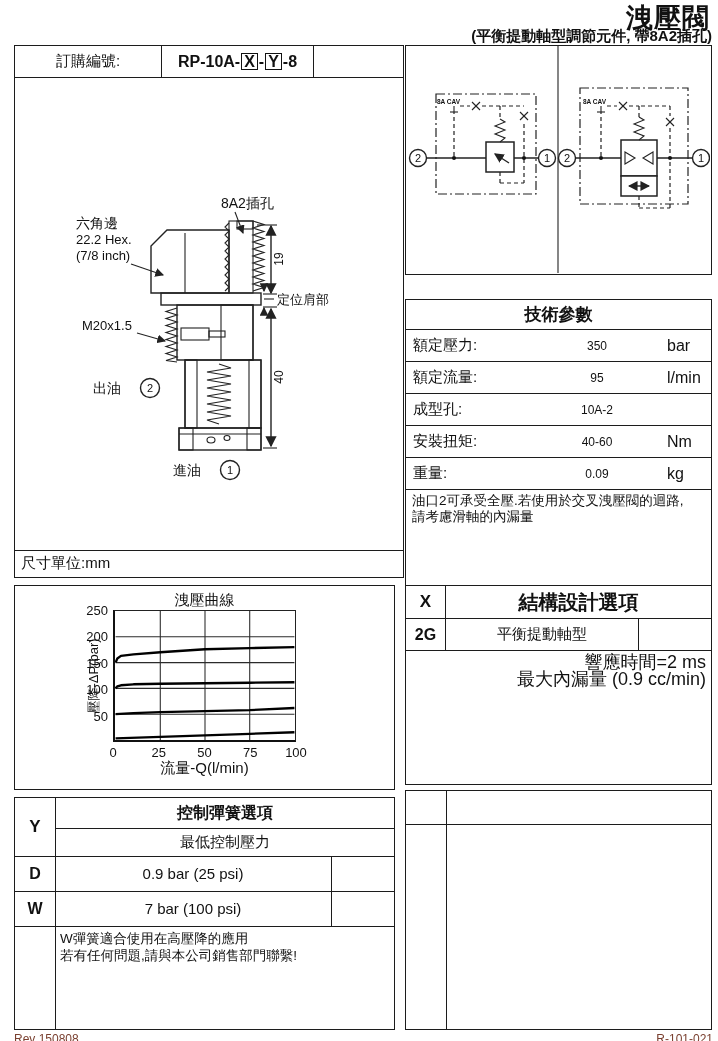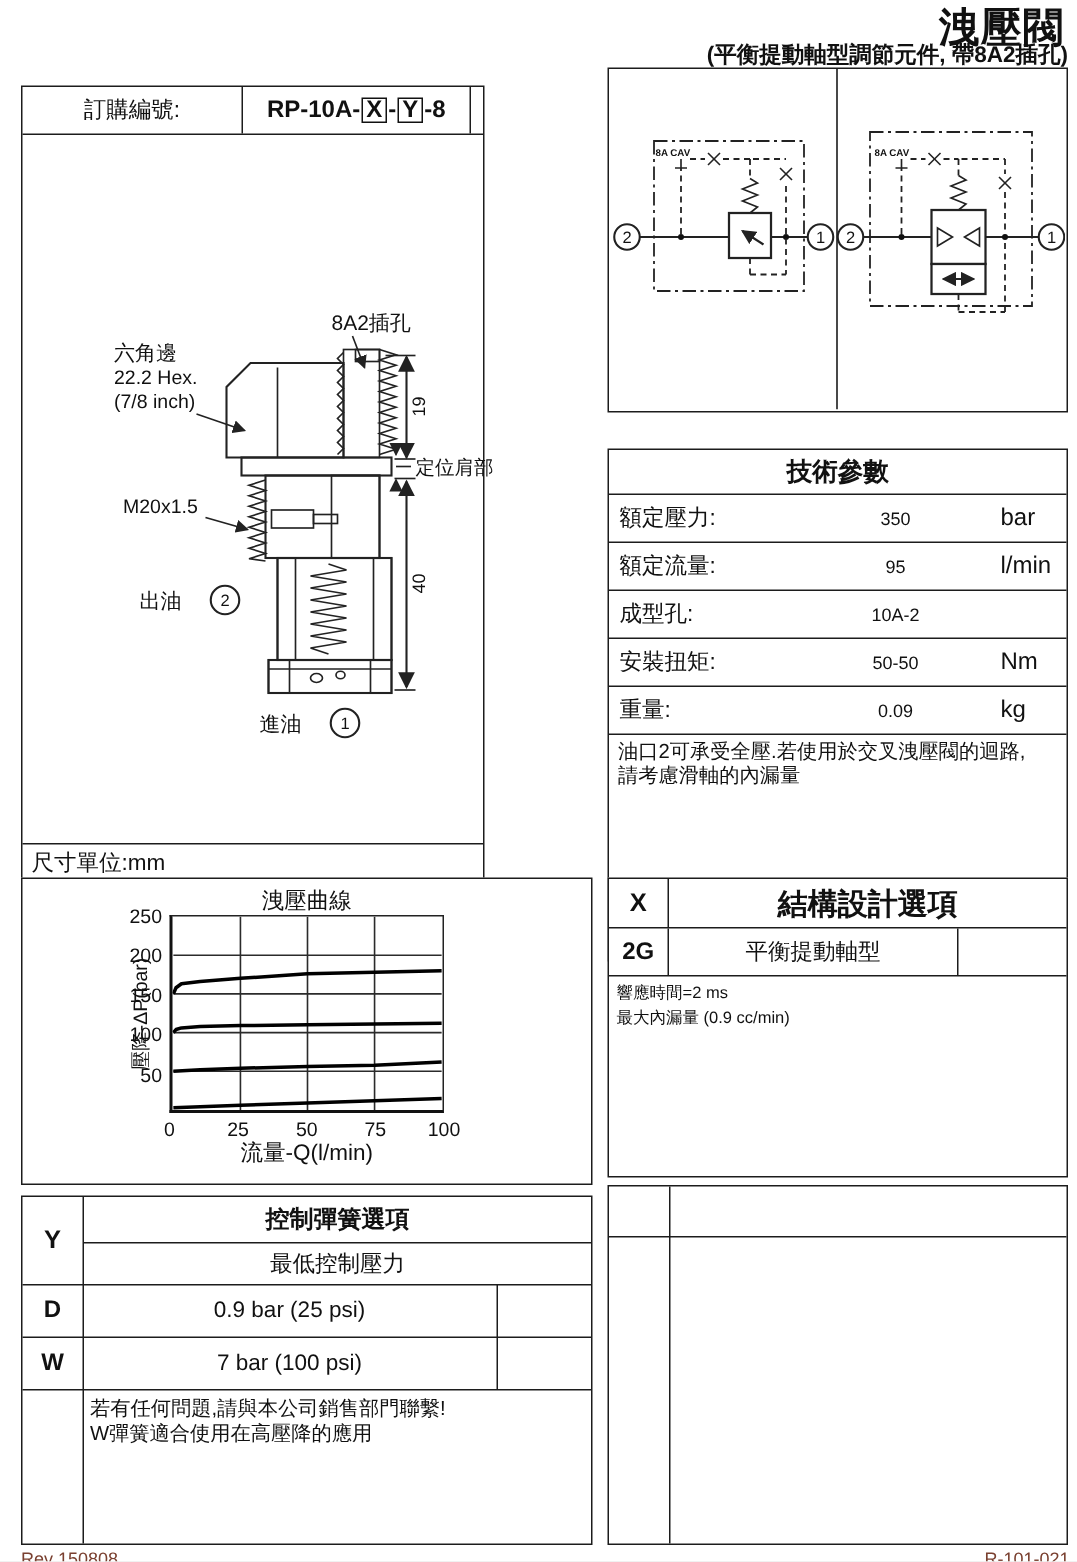--- a/index.html
+++ b/index.html
@@ -5,21 +5,21 @@
   html,body{margin:0;padding:0;background:#e8e8e8;}
   #page{position:relative;width:718px;height:1041px;background:#fff;overflow:hidden;
         font-family:"Liberation Sans","DejaVu Sans",sans-serif;color:#111;}
   .box{position:absolute;border:1.6px solid #1c1c1c;box-sizing:border-box;background:#fff;}
   
   #hdr-title{position:absolute;top:0px;left:300px;width:410px;text-align:right;
              font-size:27px;font-weight:bold;letter-spacing:1px;}
   #hdr-sub{position:absolute;top:27px;left:300px;width:412px;text-align:right;
            font-size:15px;font-weight:bold;}
   
-  #left-box{left:14px;top:45px;width:309px;height:533px;margin-top:12px;}
+  #left-box{left:14px;top:45px;width:390px;height:533px;}
   #order-row{position:absolute;left:0;top:0;width:100%;height:32px;
              border-bottom:1.6px solid #1c1c1c;display:flex;box-sizing:border-box;}
   .order-label{width:147px;border-right:1.6px solid #1c1c1c;display:flex;align-items:center;
                justify-content:center;font-size:15px;box-sizing:border-box;}
   .order-value{width:152px;border-right:1.6px solid #1c1c1c;display:flex;align-items:center;
                justify-content:center;font-weight:bold;font-size:16px;box-sizing:border-box;}
   .codebox{border:1.5px solid #111;padding:0 2px;margin:0 1px;line-height:15px;display:inline-block;}
   #valve-svg{position:absolute;left:0;top:32px;}
   #units-row{position:absolute;left:0;bottom:0;width:100%;height:27px;border-top:1.6px solid #1c1c1c;
              box-sizing:border-box;padding:3px 6px;font-size:15px;}
@@ -47,21 +47,21 @@
   .ytick{width:34px;text-align:right;}
   
   #xopt-box{left:405px;top:585px;width:307px;height:200px;}
   .x-hdr{height:33px;border-bottom:1.5px solid #1c1c1c;display:flex;box-sizing:border-box;}
   .x-code{width:40px;border-right:1.5px solid #1c1c1c;display:flex;align-items:center;
           justify-content:center;font-weight:bold;font-size:17px;box-sizing:border-box;}
   .x-title{flex:1;display:flex;align-items:center;justify-content:center;font-weight:bold;font-size:20px;}
   .x-row{height:32px;border-bottom:1.5px solid #1c1c1c;display:flex;box-sizing:border-box;}
   .x-label{width:193px;border-right:1.5px solid #1c1c1c;display:flex;align-items:center;
            justify-content:center;font-size:15px;box-sizing:border-box;}
-  .x-note{padding:3px 5px;font-size:11px;line-height:17px;}
+  .x-note{padding:3px 5px;font-size:18px;line-height:17px;text-align:right;}
   
   #spring-box{left:14px;top:797px;width:381px;height:233px;}
   .abs{position:absolute;box-sizing:border-box;}
   .hline{border-top:1.5px solid #1c1c1c;height:0;}
   .vline{border-left:1.5px solid #1c1c1c;width:0;}
   .cellC{display:flex;align-items:center;justify-content:center;}
   
   #br-box{left:405px;top:790px;width:307px;height:240px;}
   
   .footer{position:absolute;top:1032px;font-size:12px;color:#7a4030;}
@@ -261,21 +261,21 @@
       <div class="t-val">95</div>
       <div class="t-unit">l/min</div>
     </div>
     <div class="t-row">
       <div class="t-label">成型孔:</div>
       <div class="t-val">10A-2</div>
       <div class="t-unit"></div>
     </div>
     <div class="t-row">
       <div class="t-label">安裝扭矩:</div>
-      <div class="t-val">50-50</div>
+      <div class="t-val">40-60</div>
       <div class="t-unit">Nm</div>
     </div>
     <div class="t-row">
       <div class="t-label">重量:</div>
       <div class="t-val">0.09</div>
       <div class="t-unit">kg</div>
     </div>
     <div class="t-note">
       <div>油口2可承受全壓.若使用於交叉洩壓閥的迴路,</div>
       <div>請考慮滑軸的內漏量</div>
@@ -337,22 +337,22 @@
     <div class="abs hline" style="left:0;right:0;top:128px;"></div>
     <div class="abs vline" style="left:316px;top:58px;height:70px;"></div>
     <div class="abs cellC" style="left:0;top:0;width:40px;height:58px;font-weight:bold;font-size:17px;">Y</div>
     <div class="abs cellC" style="left:41px;right:0;top:31px;height:26px;font-size:15px;">最低控制壓力</div>
     <div class="abs cellC" style="left:41px;right:0;top:0;height:30px;font-weight:bold;font-size:16px;">控制彈簧選項</div>
     <div class="abs cellC" style="left:0;top:58px;width:40px;height:35px;font-weight:bold;font-size:16px;">D</div>
     <div class="abs cellC" style="left:41px;top:58px;width:274px;height:35px;font-size:15px;">0.9 bar  (25 psi)</div>
     <div class="abs cellC" style="left:0;top:93px;width:40px;height:35px;font-weight:bold;font-size:16px;">W</div>
     <div class="abs cellC" style="left:41px;top:93px;width:274px;height:35px;font-size:15px;">7 bar  (100 psi)</div>
     <div class="abs" style="left:45px;top:132px;right:4px;font-size:13.5px;line-height:17px;">
+      <div>W彈簧適合使用在高壓降的應用</div>
       <div>若有任何問題,請與本公司銷售部門聯繫!</div>
-      <div>W彈簧適合使用在高壓降的應用</div>
     </div>
   </div>
 
   <div class="box" id="br-box">
     <div class="abs vline" style="left:40px;top:0;bottom:0;"></div>
     <div class="abs hline" style="left:0;right:0;top:33px;"></div>
   </div>
 
   <div class="footer" style="left:14px;">Rev 150808</div>
   <div class="footer" style="right:5px;">R-101-021</div>

